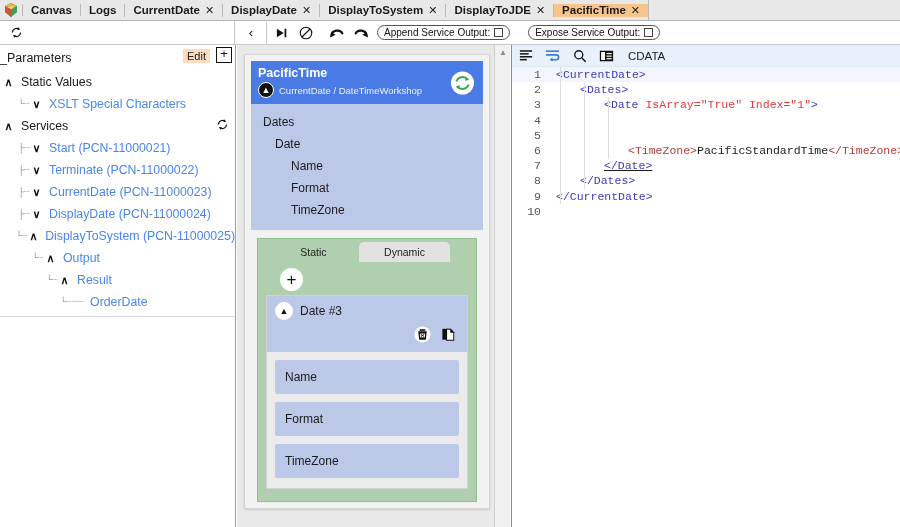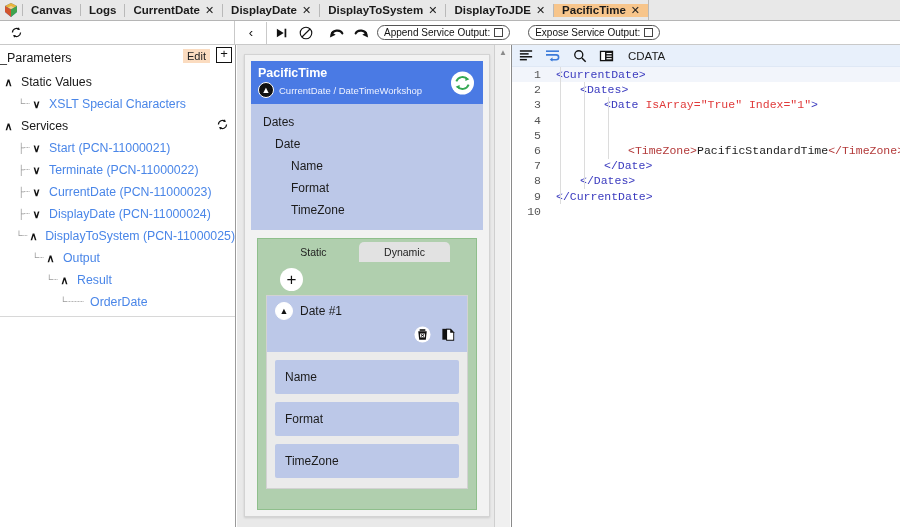--- a/index.html
+++ b/index.html
@@ -114,21 +114,21 @@
     width:23px; height:23px; border-radius:50%; background:#fff;
     display:flex; align-items:center; justify-content:center;
   }
   .fieldlist { background:#bcc8e8; padding:7px 0 9px 0; }
   .fieldlist .f { font-size:12px; color:#1b1b1b; padding:4px 0 4px 12px; }
   .fieldlist .f.lvl1 { padding-left:24px; }
   .fieldlist .f.lvl2 { padding-left:40px; }
 
   .tabblock {
     margin:8px 6px 0 6px; background:#b0cfae; border:1px solid #8fbf8c;
-    padding-bottom:14px;
+    padding-bottom:6px;
   }
   .tabstrip { display:flex; height:23px; padding:3px 0 0 10px; }
   .tabitem {
     width:91px; height:20px; display:flex; align-items:center; justify-content:center;
     font-size:10.5px; color:#222; border-top-left-radius:5px; border-top-right-radius:5px;
   }
   .tabitem.sel { background:#b0cfae; }
   .tabitem.unsel { background:#e2e2e2; }
   .plus-circle {
     width:23px; height:23px; border-radius:50%; background:#fff; margin:6px 0 4px 22px;
@@ -403,21 +403,21 @@
         <div class="tabstrip" id="tabstrip-host">
             <div class="tabitem sel">Static</div>
             <div class="tabitem unsel">Dynamic</div>
           </div>
         <div class="plus-circle">+</div>
 
         <div class="entry-card">
           <div class="entry-hdr">
             <div class="eh-row">
               <span class="ic-circle">▲</span>
-              <span class="ename">Date #1</span>
+              <span class="ename">Date #3</span>
             </div>
             <div class="eh-actions">
               <span>
                 <svg width="17" height="17" viewBox="0 0 18 18">
                   <circle cx="9" cy="9" r="8.5" fill="#ffffff"></circle>
                   <path d="M4.5 5.5 h9 l-1 9 h-7 Z" fill="#111"></path>
                   <rect x="6" y="3.4" width="6" height="1.7" fill="#111"></rect>
                   <rect x="6.4" y="8" width="5.2" height="4" fill="#fff"></rect>
                   <path d="M7.2 8.8 L10.8 11.2 M10.8 8.8 L7.2 11.2" stroke="#111" stroke-width="1"></path>
                 </svg>
@@ -497,21 +497,21 @@
         </div>
         <div class="cline">
           <div class="gut">5</div>
         </div>
         <div class="cline">
           <div class="gut">6</div>
           <div class="ctext" style="padding-left: 80px;"><span class="tagr">&lt;TimeZone&gt;</span><span class="ival">PacificStandardTime</span><span class="tagr">&lt;/TimeZone&gt;</span></div>
         </div>
         <div class="cline">
           <div class="gut">7</div>
-          <div class="ctext" style="padding-left: 56px;"><span class="tagb">&lt;/Date&gt;</span></div>
+          <div class="ctext" style="padding-left: 56px; text-decoration: underline;"><span class="tagb">&lt;/Date&gt;</span></div>
         </div>
         <div class="cline">
           <div class="gut">8</div>
           <div class="ctext" style="padding-left: 32px;"><span class="tagb">&lt;/Dates&gt;</span></div>
         </div>
         <div class="cline">
           <div class="gut">9</div>
           <div class="ctext" style="padding-left: 8px;"><span class="tagb">&lt;/CurrentDate&gt;</span></div>
         </div>
         <div class="cline">

